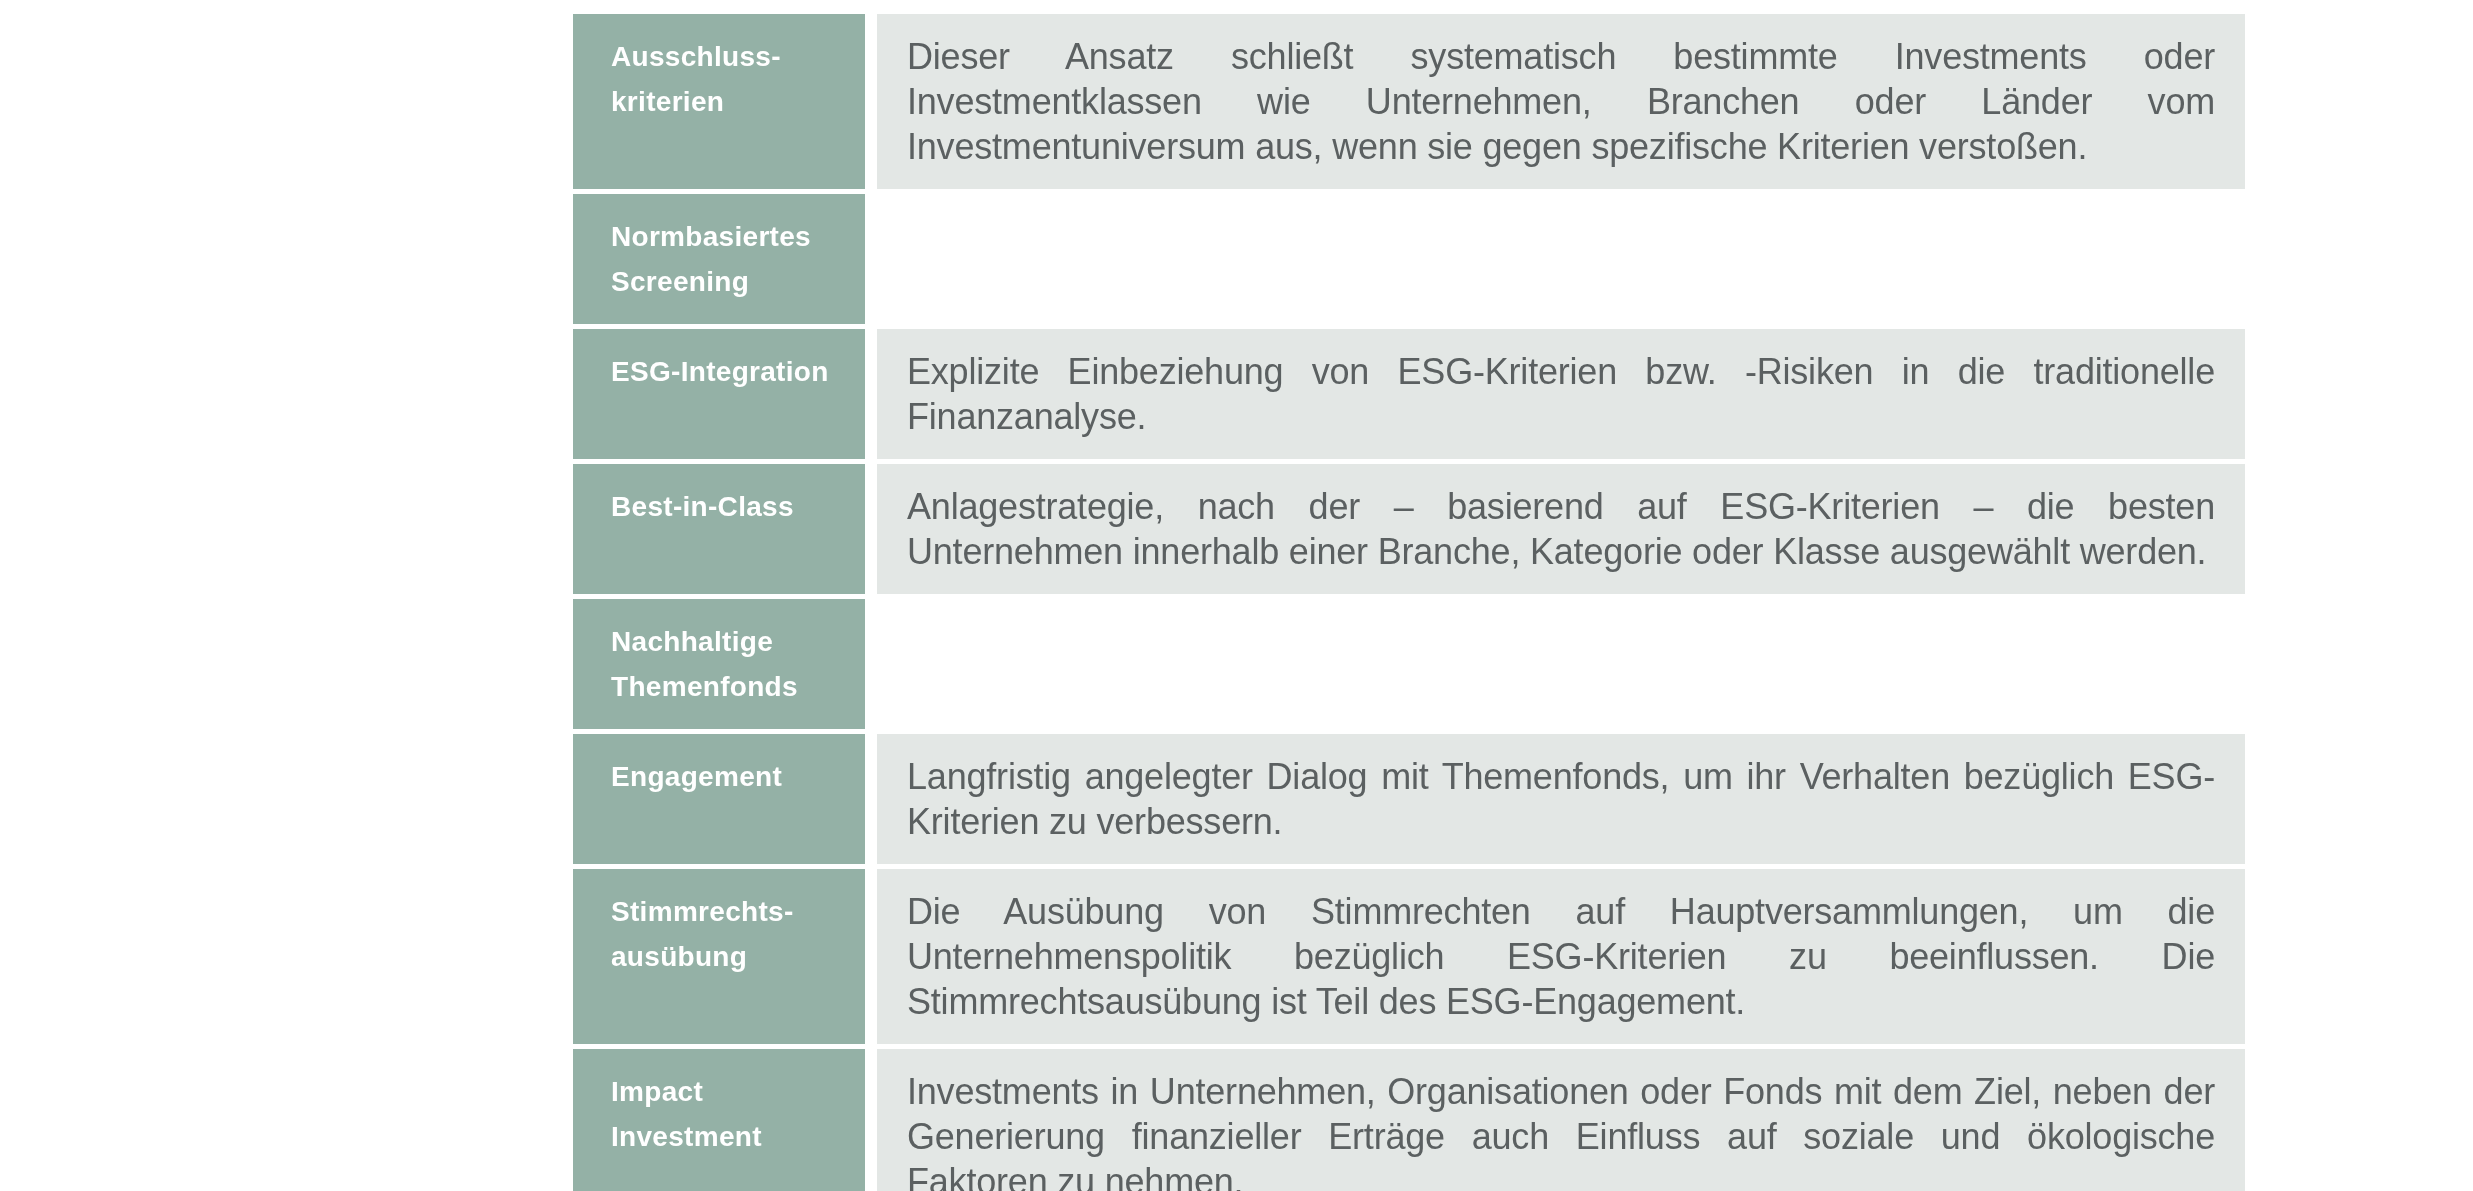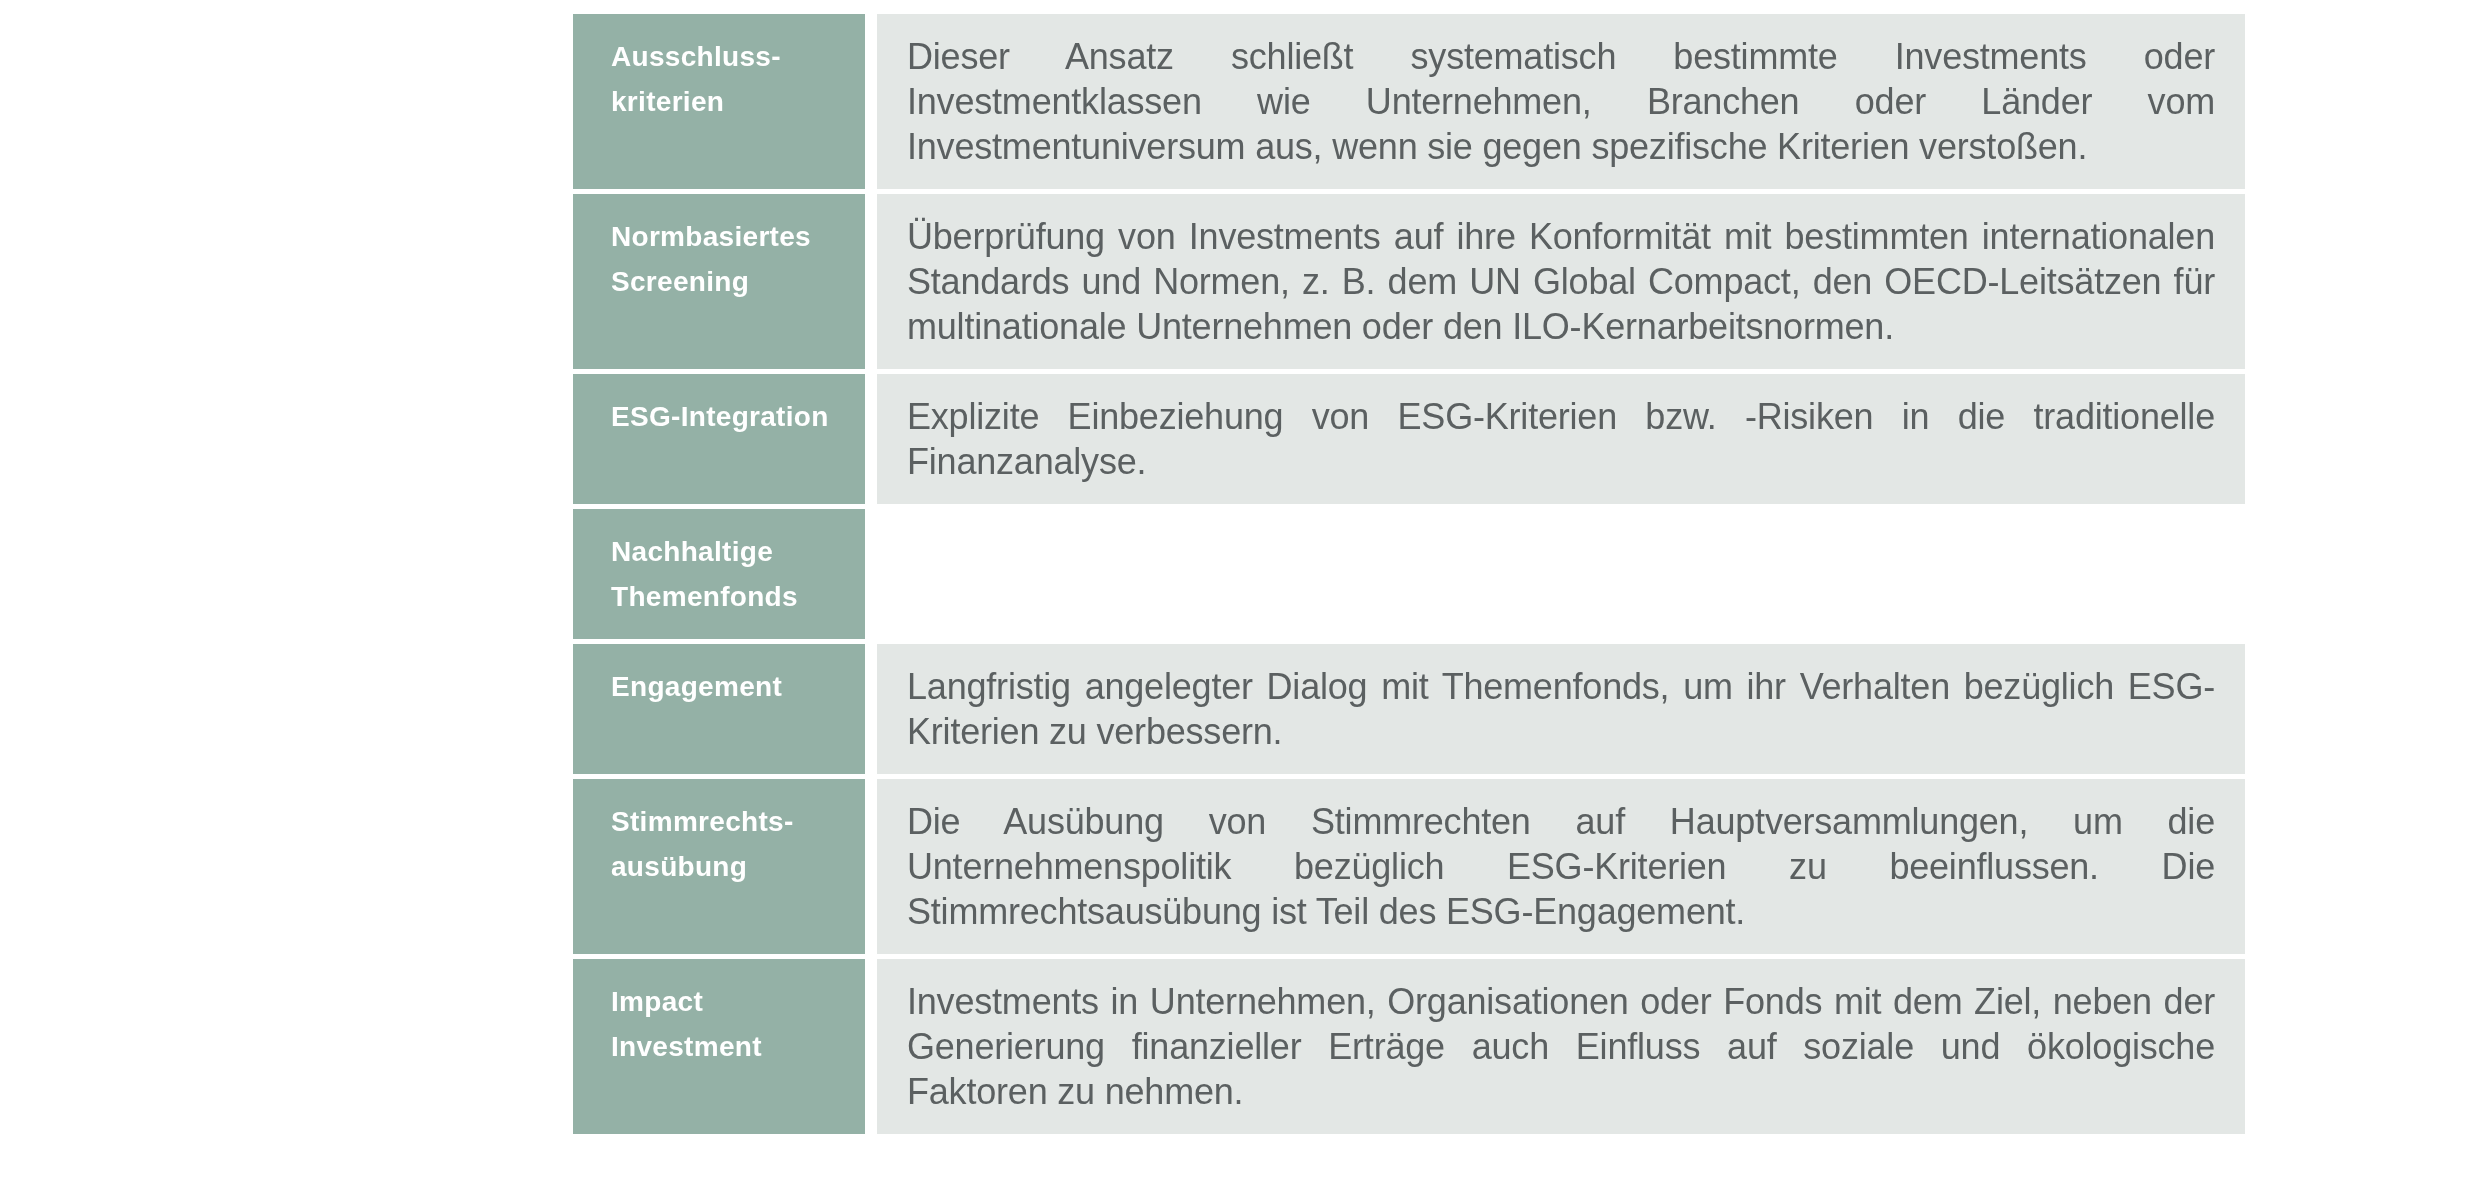--- a/index.html
+++ b/index.html
@@ -59,30 +59,35 @@
 kriterien</span>
     </div>
     <div class="def" lang="de">Dieser Ansatz schließt systematisch bestimmte Investments oder Investmentklassen wie Unternehmen, Branchen oder Länder vom Investmentuniversum aus, wenn sie gegen spezifische Kriterien verstoßen.</div>
   </div>
 
   <div class="row">
     <div class="term">
       <span>Normbasiertes
 Screening</span>
     </div>
-    <div class="def" lang="de">Überprüfung von Investments auf ihre Konformität mit bestimmten internationalen Standards und Normen, z. B. dem UN Global Compact, den OECD-Leitsätzen für multinationale Unternehmen oder den ILO-Kernarbeitsnormen.</div>
   </div>
 
   <div class="row">
     <div class="term">
       <span>ESG-Integration</span>
     </div>
     <div class="def" lang="de">Explizite Einbeziehung von ESG-Kriterien bzw. -Risiken in die traditionelle Finanzanalyse.</div>
   </div>
 
+  <div class="row">
+    <div class="term">
+      <span>Best-in-Class</span>
+    </div>
+    <div class="def" lang="de">Anlagestrategie, nach der – basierend auf ESG-Kriterien – die besten Unternehmen innerhalb einer Branche, Kategorie oder Klasse ausgewählt werden.</div>
+  </div>
 
   <div class="row">
     <div class="term">
       <span>Nachhaltige
 Themenfonds</span>
     </div>
   </div>
 
   <div class="row">
     <div class="term">

